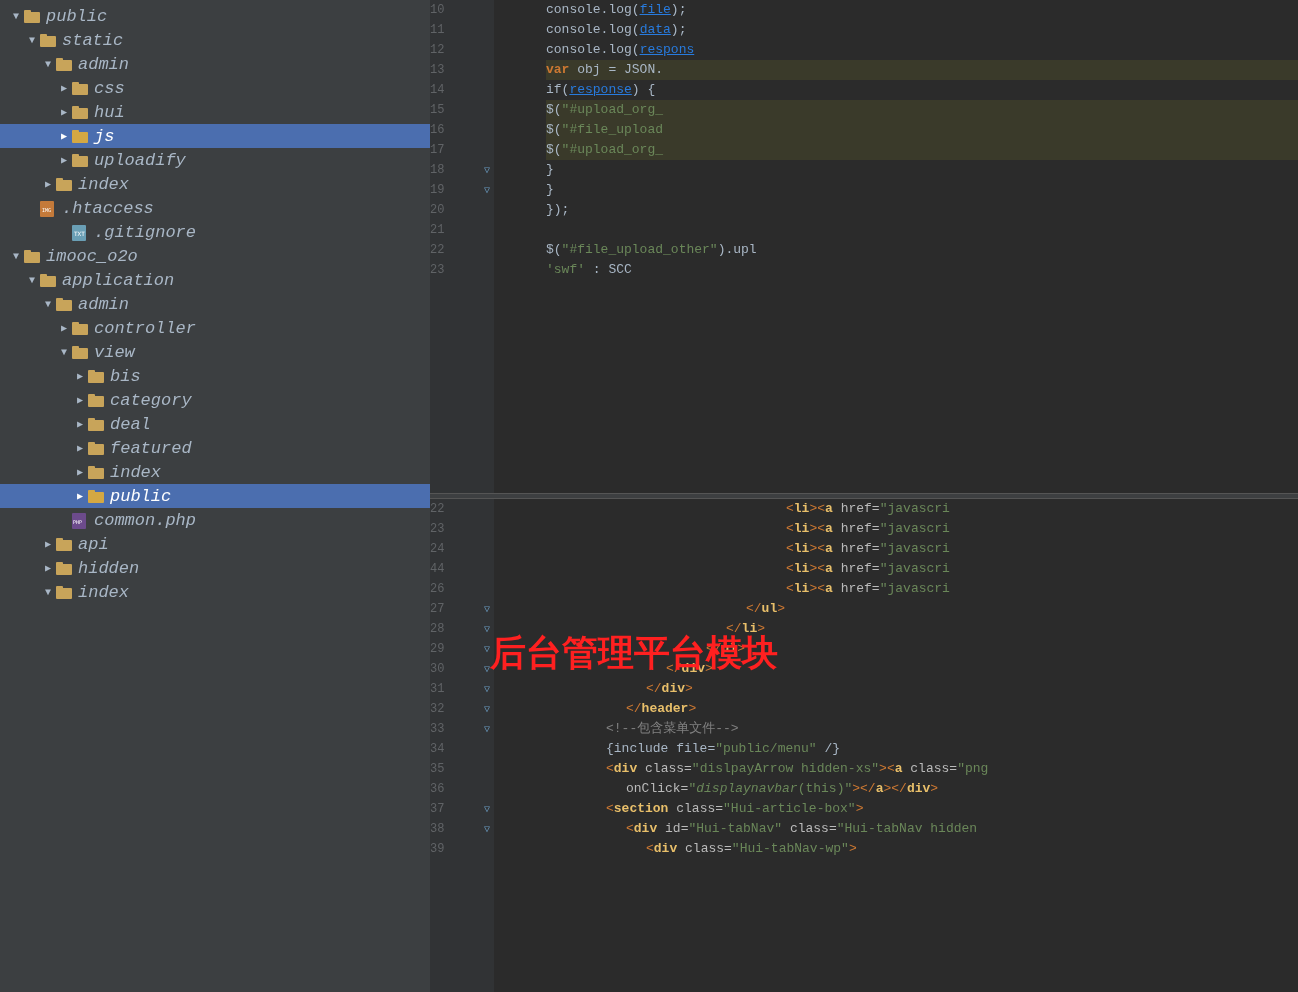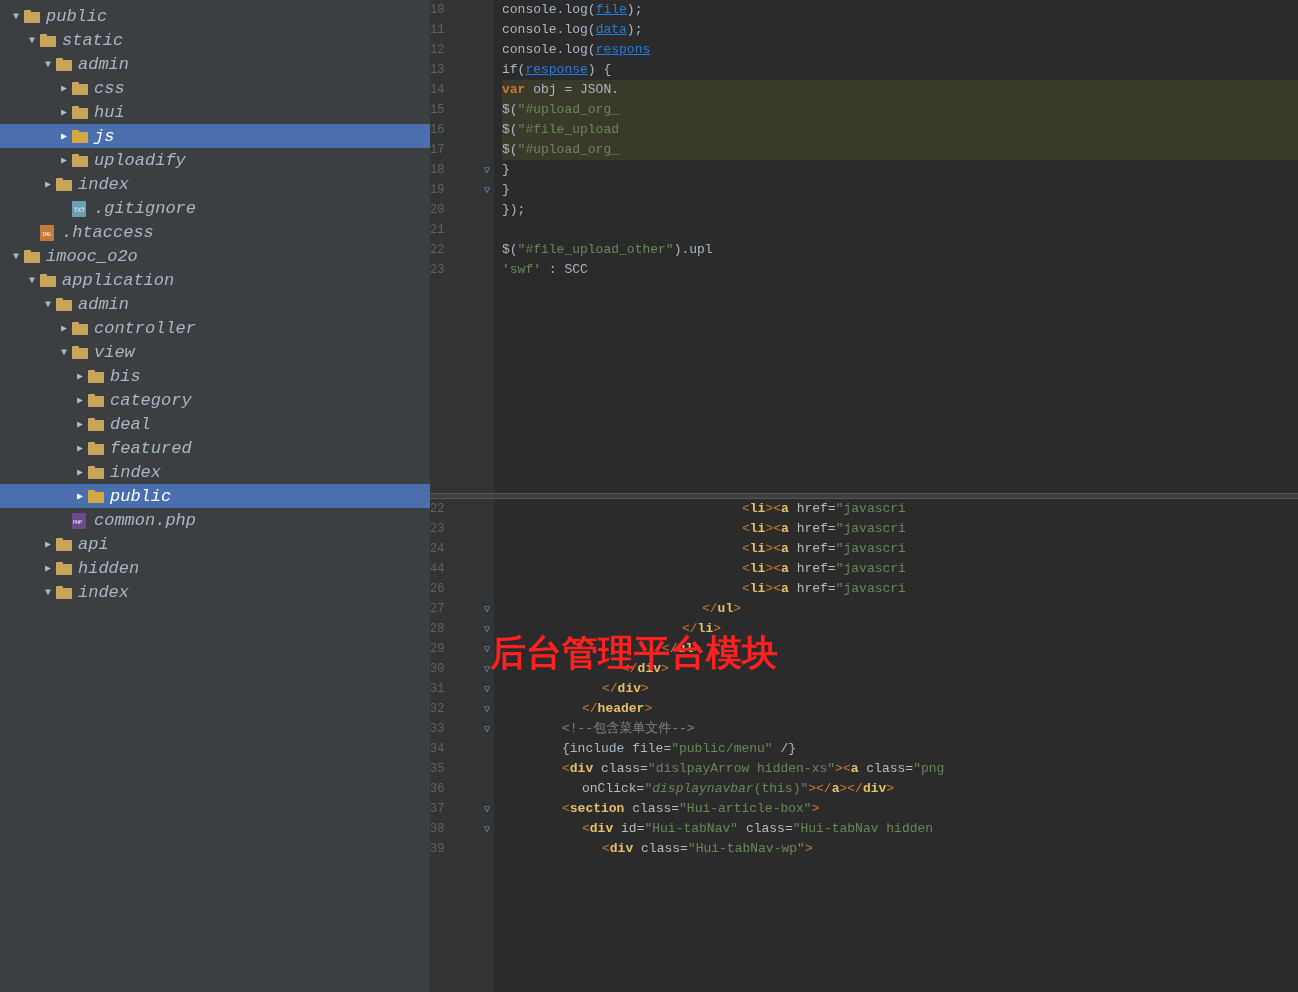--- a/index.html
+++ b/index.html
@@ -137,20 +137,21 @@
       justify-content: center;
       color: #888;
       font-size: 10px;
     }
 
     .code-content {
       flex: 1;
       overflow: hidden;
       padding-left: 8px;
       background: #2b2b2b;
+      margin-left: 44px;
     }
 
     .code-line {
       height: 20px;
       line-height: 20px;
       white-space: nowrap;
       font-size: 13px;
     }
 
     .code-line.highlighted {
@@ -283,41 +284,41 @@
     <span class="folder-icon">
       <svg viewBox="0 0 16 14" fill="none">
           <rect x="0" y="3" width="16" height="11" rx="1" fill="#c8a45a"></rect>
           <rect x="0" y="1" width="7" height="4" rx="1" fill="#c8a45a"></rect>
         </svg>
     </span>
     <span class="tree-label">index</span>
   </div>
 
   <div class="tree-item">
-    <span class="indent" style="width:56px"></span>
-    <span class="arrow" style="width:16px"></span>
-    <span class="file-icon">
-      <svg width="14" height="16" viewBox="0 0 14 16">
-          <rect x="0" y="0" width="14" height="16" rx="1" fill="#6a9fb5"></rect>
-          <text x="2" y="11" font-size="6" fill="white" font-family="monospace">TXT</text>
-        </svg>
-    </span>
-    <span class="tree-label">.gitignore</span>
-  </div>
-
-  <div class="tree-item">
     <span class="indent" style="width:24px"></span>
     <span class="arrow" style="width:16px"></span>
     <span class="file-icon">
       <svg width="14" height="16" viewBox="0 0 14 16">
           <rect x="0" y="0" width="14" height="16" rx="1" fill="#c47a3a"></rect>
           <text x="2" y="11" font-size="5" fill="white" font-family="monospace">IMG</text>
         </svg>
     </span>
     <span class="tree-label">.htaccess</span>
+  </div>
+
+  <div class="tree-item">
+    <span class="indent" style="width:56px"></span>
+    <span class="arrow" style="width:16px"></span>
+    <span class="file-icon">
+      <svg width="14" height="16" viewBox="0 0 14 16">
+          <rect x="0" y="0" width="14" height="16" rx="1" fill="#6a9fb5"></rect>
+          <text x="2" y="11" font-size="6" fill="white" font-family="monospace">TXT</text>
+        </svg>
+    </span>
+    <span class="tree-label">.gitignore</span>
   </div>
 
 
   <div class="tree-item">
     <span class="indent" style="width:8px"></span>
     <span class="arrow">▼</span>
     <span class="folder-icon">
       <svg viewBox="0 0 16 14" fill="none">
           <rect x="0" y="3" width="16" height="11" rx="1" fill="#c8a45a"></rect>
           <rect x="0" y="1" width="7" height="4" rx="1" fill="#c8a45a"></rect>
@@ -537,25 +538,25 @@
     <div class="code-content" style="padding-top:0;">
       <div class="code-line">
         <span class="plain">            console.log(</span><span class="link">file</span><span class="plain">);</span>
       </div>
       <div class="code-line">
         <span class="plain">            console.log(</span><span class="link">data</span><span class="plain">);</span>
       </div>
       <div class="code-line">
         <span class="plain">            console.log(</span><span class="link">respons</span>
       </div>
-      <div class="code-line">
-        <span class="plain">            if(</span><span class="link">response</span><span class="plain">) {</span>
-      </div>
       <div class="code-line highlighted">
         <span class="plain">                </span><span class="kw">var</span><span class="plain"> obj = JSON.</span>
+      </div>
+      <div class="code-line">
+        <span class="plain">            if(</span><span class="link">response</span><span class="plain">) {</span>
       </div>
       <div class="code-line highlighted">
         <span class="plain">                $(</span><span class="str">"#upload_org_</span>
       </div>
       <div class="code-line highlighted">
         <span class="plain">                $(</span><span class="str">"#file_upload</span>
       </div>
       <div class="code-line highlighted">
         <span class="plain">                $(</span><span class="str">"#upload_org_</span>
       </div>

